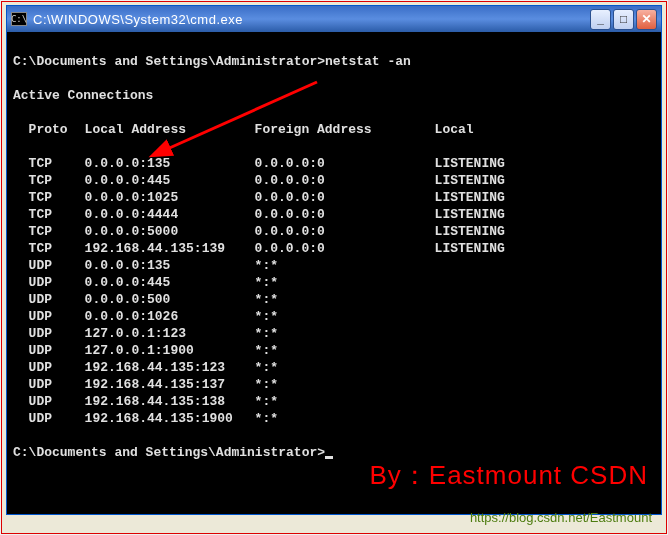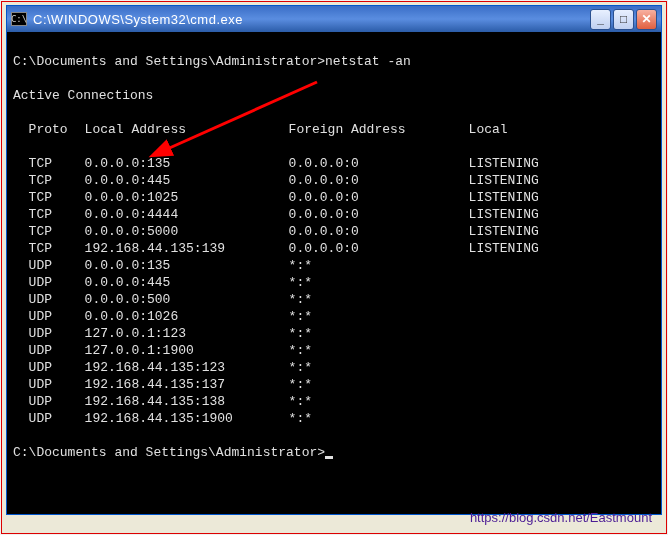--- a/index.html
+++ b/index.html
@@ -76,21 +76,21 @@
     }
     .tbtn.close {
       background: linear-gradient(to bottom, #f8b0a0 0%, #e06040 100%);
       color: #fff;
     }
     .terminal {
       padding: 4px 6px;
       color: #e0e0e0;
       font-family: "Courier New", monospace;
       font-size: 13px;
-      font-weight: normal;
+      font-weight: bold;
       line-height: 17px;
       white-space: pre;
       position: relative;
       height: calc(100% - 26px);
       overflow: hidden;
     }
     .cursor {
       display: inline-block;
       width: 8px;
       height: 3px;
@@ -105,30 +105,30 @@
       color: #ff0000;
       font-family: Arial, "Microsoft YaHei", sans-serif;
       font-size: 26px;
       font-weight: normal;
       letter-spacing: 1px;
     }
     .url {
       position: absolute;
       right: 14px;
       bottom: 8px;
-      color: #4c1d95;
+      color: #4d7c0f;
       font-family: Arial, sans-serif;
       font-size: 13px;
     }
     .arrow {
       position: absolute;
       pointer-events: none;
     }
     .row span.c1 { display:inline-block; width:56px; }
-    .row span.c2 { display:inline-block; width:204px; }
+    .row span.c2 { display:inline-block; width:170px; }
     .row span.c3 { display:inline-block; width:180px; }
     .row span.c4 { display:inline-block; }
   </style>
 </head>
 <body>
 
 <div class="outer-border">
   <div class="window">
 
     <div class="titlebar">
@@ -155,14 +155,15 @@
           <marker id="ah" markerWidth="10" markerHeight="10" refX="2" refY="3" orient="auto">
             <path d="M0,0 L0,6 L8,3 z" fill="#ff0000"></path>
           </marker>
         </defs>
         <line x1="180" y1="10" x2="28" y2="78" stroke="#ff0000" stroke-width="3" marker-end="url(#ah)"></line>
       </svg>
     </div>
 
   </div>
 
+  <div class="watermark">By：Eastmount CSDN</div>
   <div class="url">https://blog.csdn.net/Eastmount</div>
 </div>
 
 </body></html>

